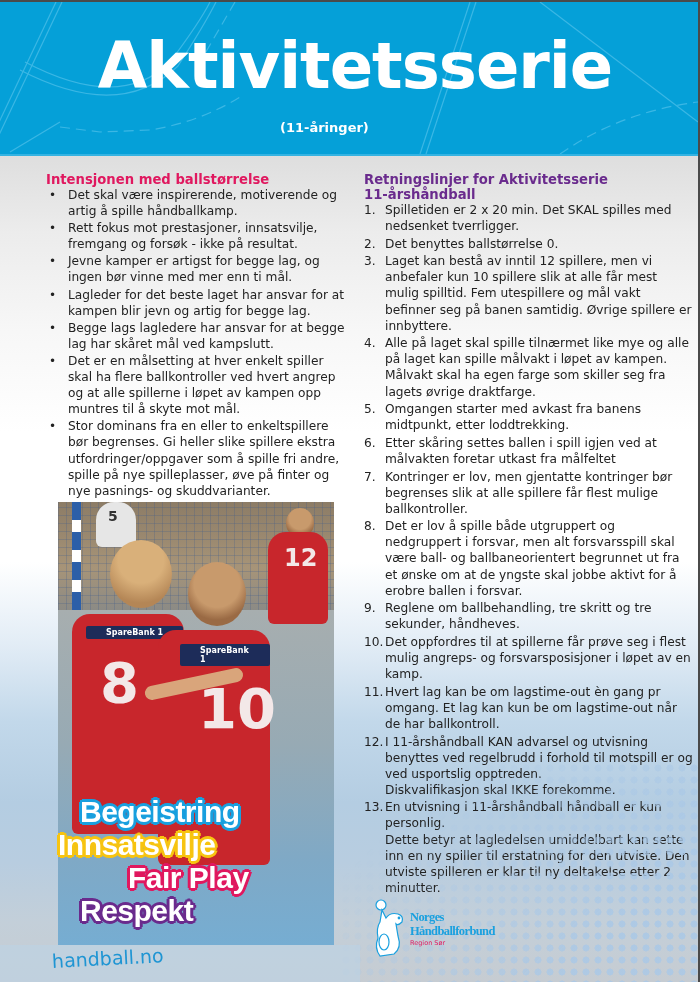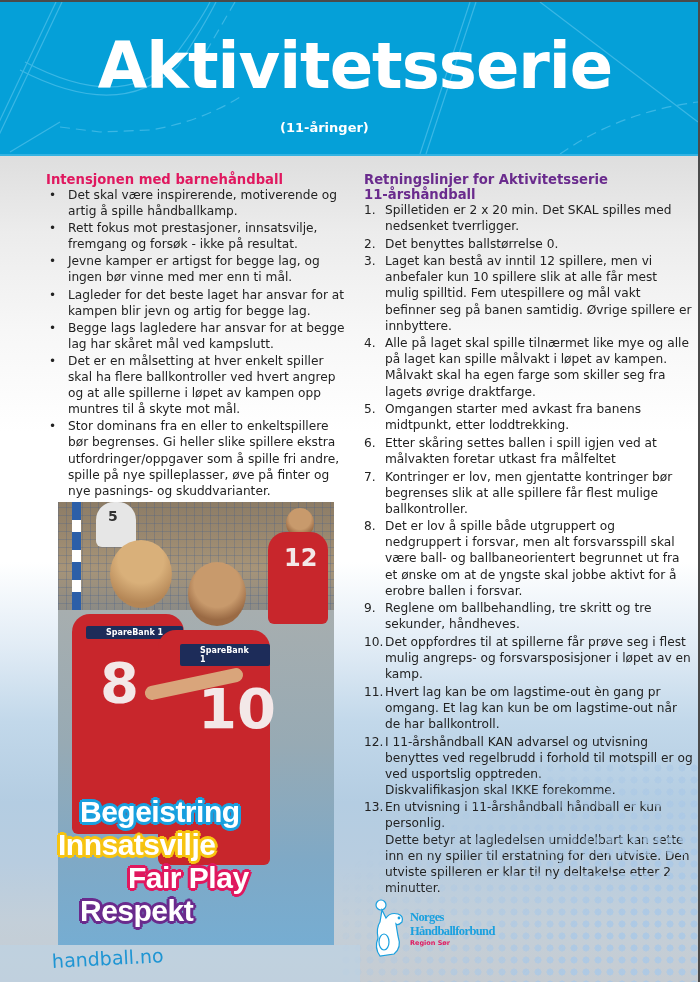--- a/index.html
+++ b/index.html
@@ -100,21 +100,21 @@
     -webkit-mask-image: linear-gradient(135deg, transparent 20%, #000 75%);
     mask-image: linear-gradient(135deg, transparent 20%, #000 75%);
   }
   .logo { position: absolute; left: 372px; top: 896px; width: 160px; height: 62px; }
   .logo .name1, .logo .name2 {
     position: absolute; left: 38px; color: #1aa0df; font-weight: bold; font-family: Liberation Serif, serif;
     font-size: 12.5px; letter-spacing: -0.6px; line-height: 14px;
   }
   .logo .name1 { top: 12px; }
   .logo .name2 { top: 26px; }
-  .logo .region { position: absolute; left: 38px; top: 41px; color: #e0185f; font-size: 6.5px; font-weight: bold; }
+  .logo .region { position: absolute; left: 38px; top: 41px; color: #e0185f; font-size: 6.5px; font-weight: normal; }
   .logo svg { position: absolute; left: 0; top: 0; }
   .badge {
     position: absolute; left: 537px; top: 920px; width: 161px; height: 26px;
     background: #e5135e; color: #fff; font-size: 13px; font-weight: bold;
     display: flex; align-items: center; justify-content: center;
   }
 </style>
 </head>
 <body>
 
@@ -134,21 +134,21 @@
         <line x1="540" y1="0" x2="698" y2="120"></line>
         <path d="M 560 152 Q 620 110 698 100" stroke-dasharray="10 6"></path>
         <path d="M 10 150 L 60 120"></path>
       </g>
     </svg>
     <div class="title">Aktivitetsserie</div>
     <div class="subtitle">(11-åringer)</div>
   </div>
 
   <div class="col-left">
-    <h2 class="h-pink">Intensjonen med barnehåndball</h2>
+    <h2 class="h-pink">Intensjonen med ballstørrelse</h2>
     <ul class="bullets">
       <li><span class="dot">•</span><span>Det skal være inspirerende, motiverende og artig å spille håndballkamp.</span></li>
       <li><span class="dot">•</span><span>Rett fokus mot prestasjoner, innsatsvilje, fremgang og forsøk - ikke på resultat.</span></li>
       <li><span class="dot">•</span><span>Jevne kamper er artigst for begge lag, og ingen bør vinne med mer enn ti mål.</span></li>
       <li><span class="dot">•</span><span>Lagleder for det beste laget har ansvar for at kampen blir jevn og artig for begge lag.</span></li>
       <li><span class="dot">•</span><span>Begge lags lagledere har ansvar for at begge lag har skåret mål ved kampslutt.</span></li>
       <li><span class="dot">•</span><span>Det er en målsetting at hver enkelt spiller skal ha flere ballkontroller ved hvert angrep og at alle spillerne i løpet av kampen opp muntres til å skyte mot mål.</span></li>
       <li><span class="dot">•</span><span>Stor dominans fra en eller to enkeltspillere bør begrenses. Gi heller slike spillere ekstra utfordringer/oppgaver som å spille fri andre, spille på nye spilleplasser, øve på finter og nye pasnings- og skuddvarianter.</span></li>
     </ul>
   </div>

